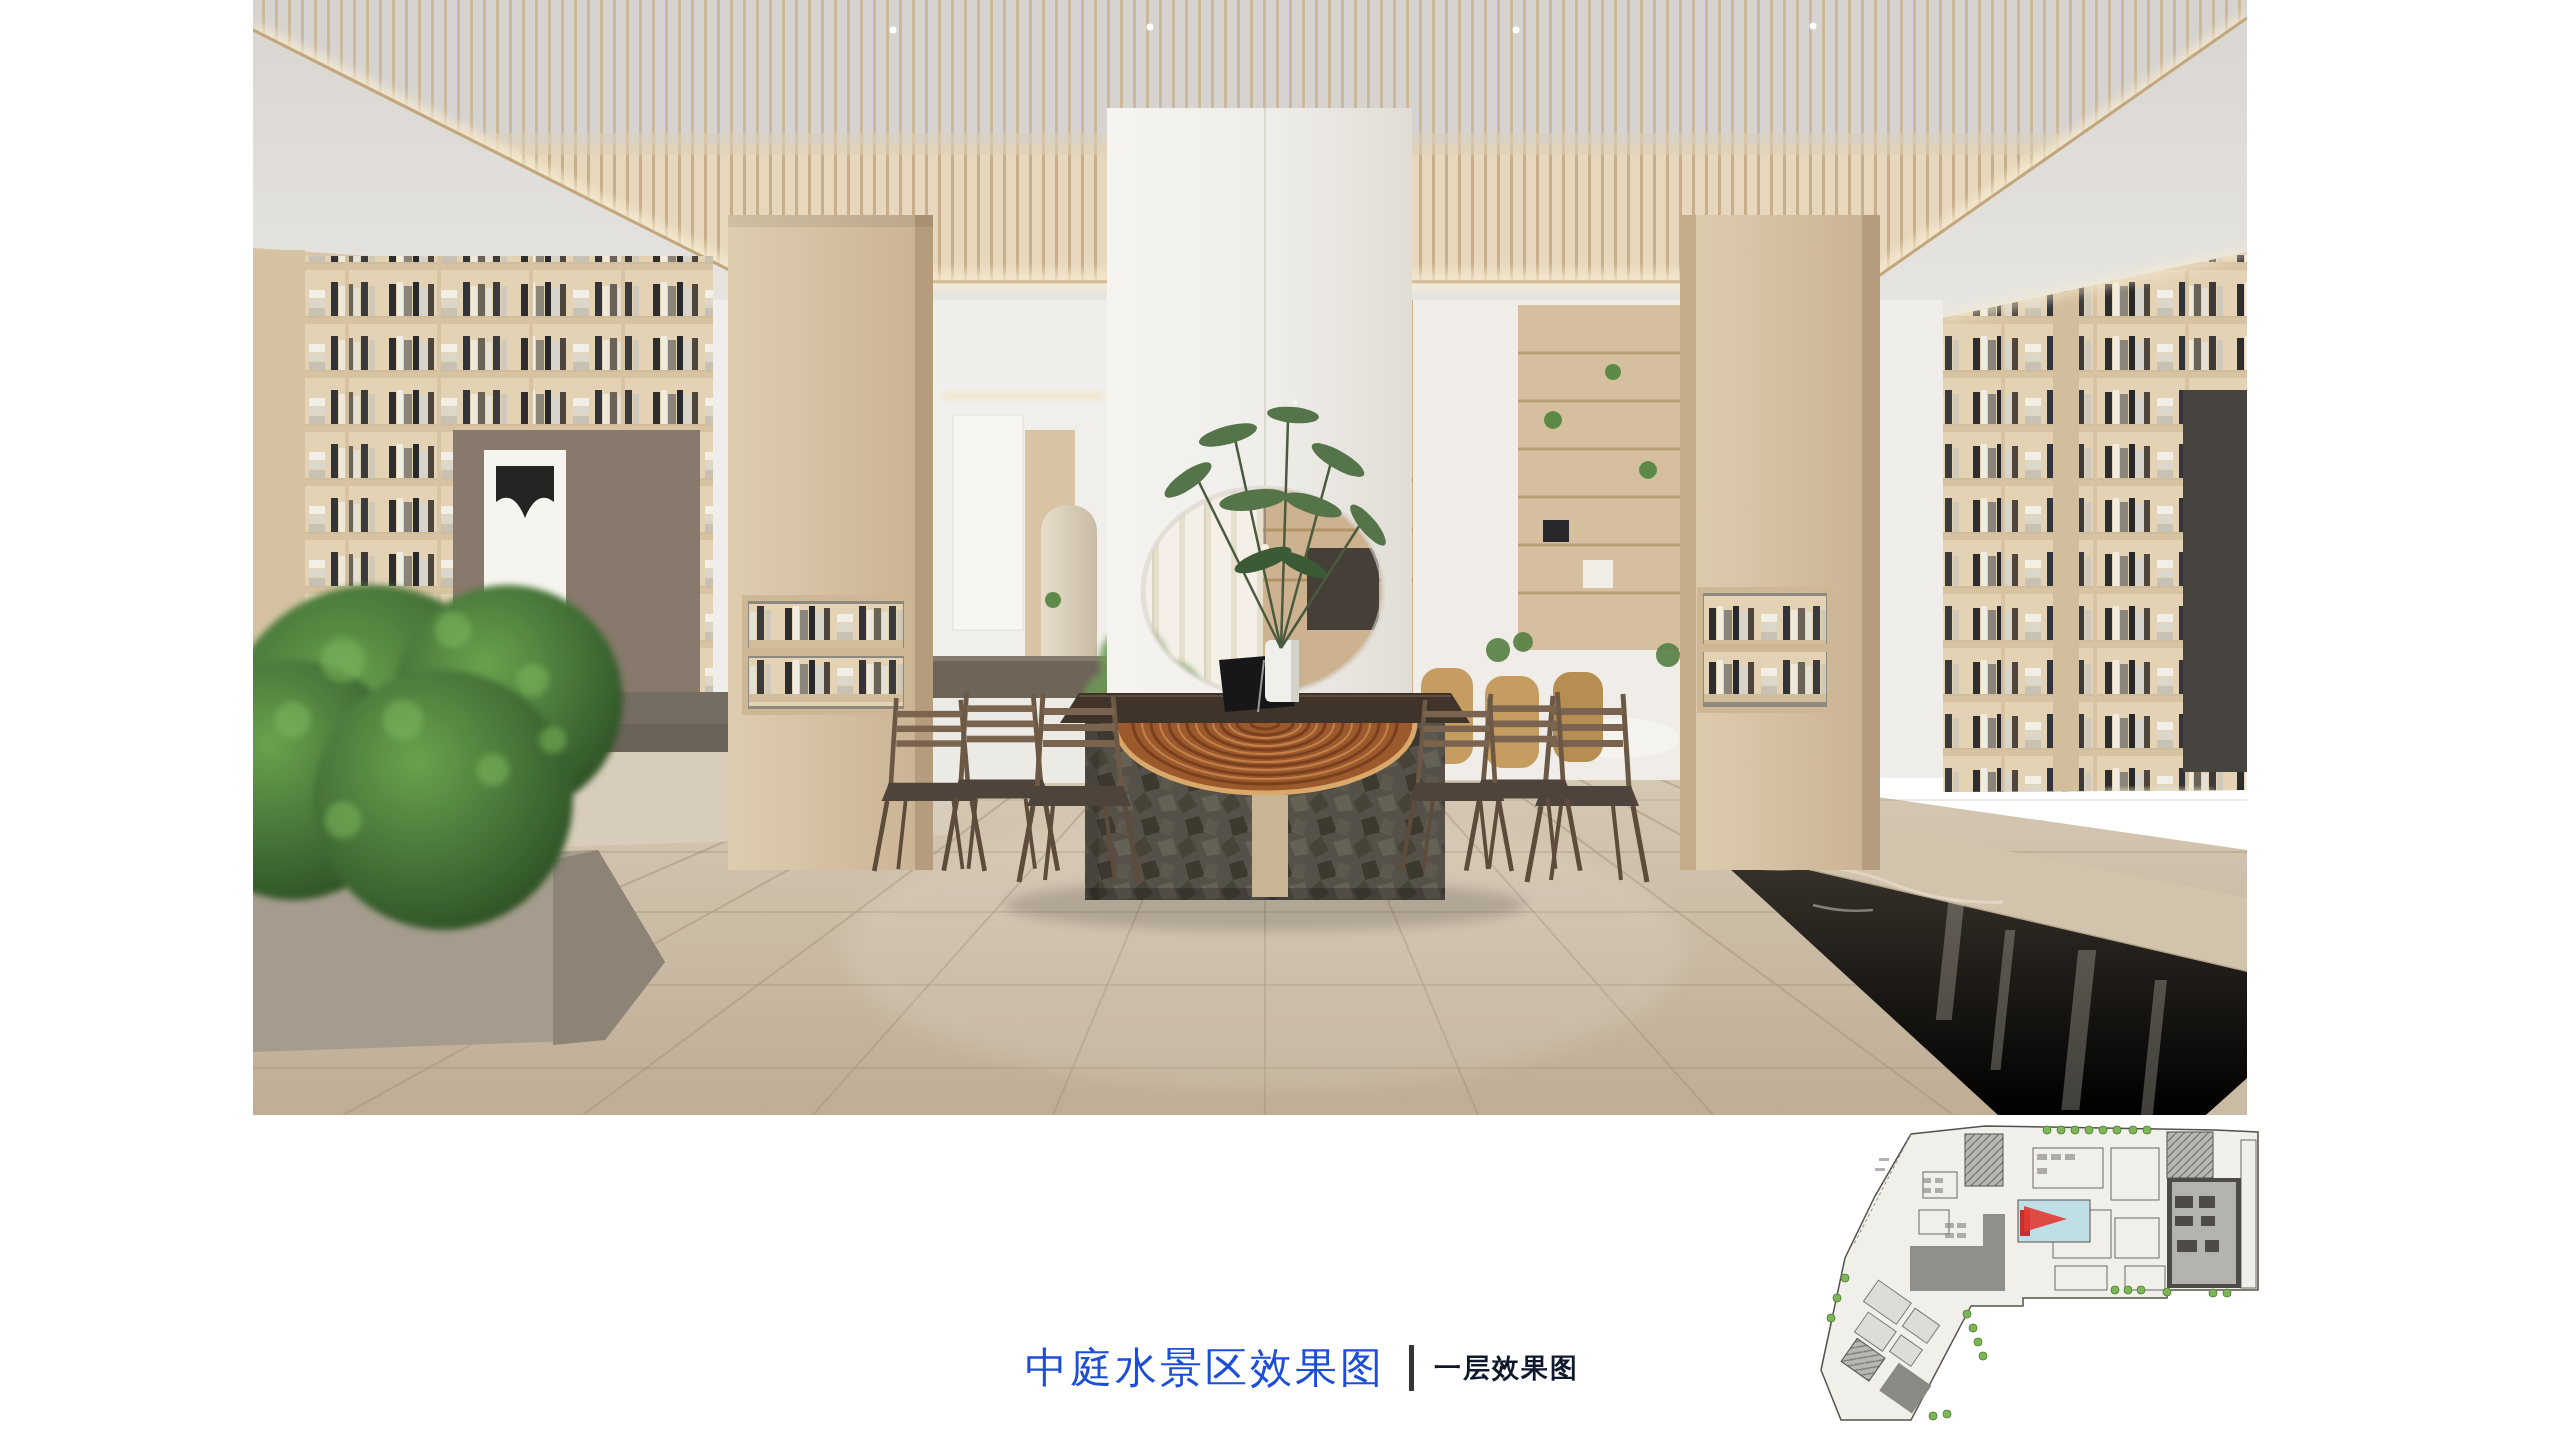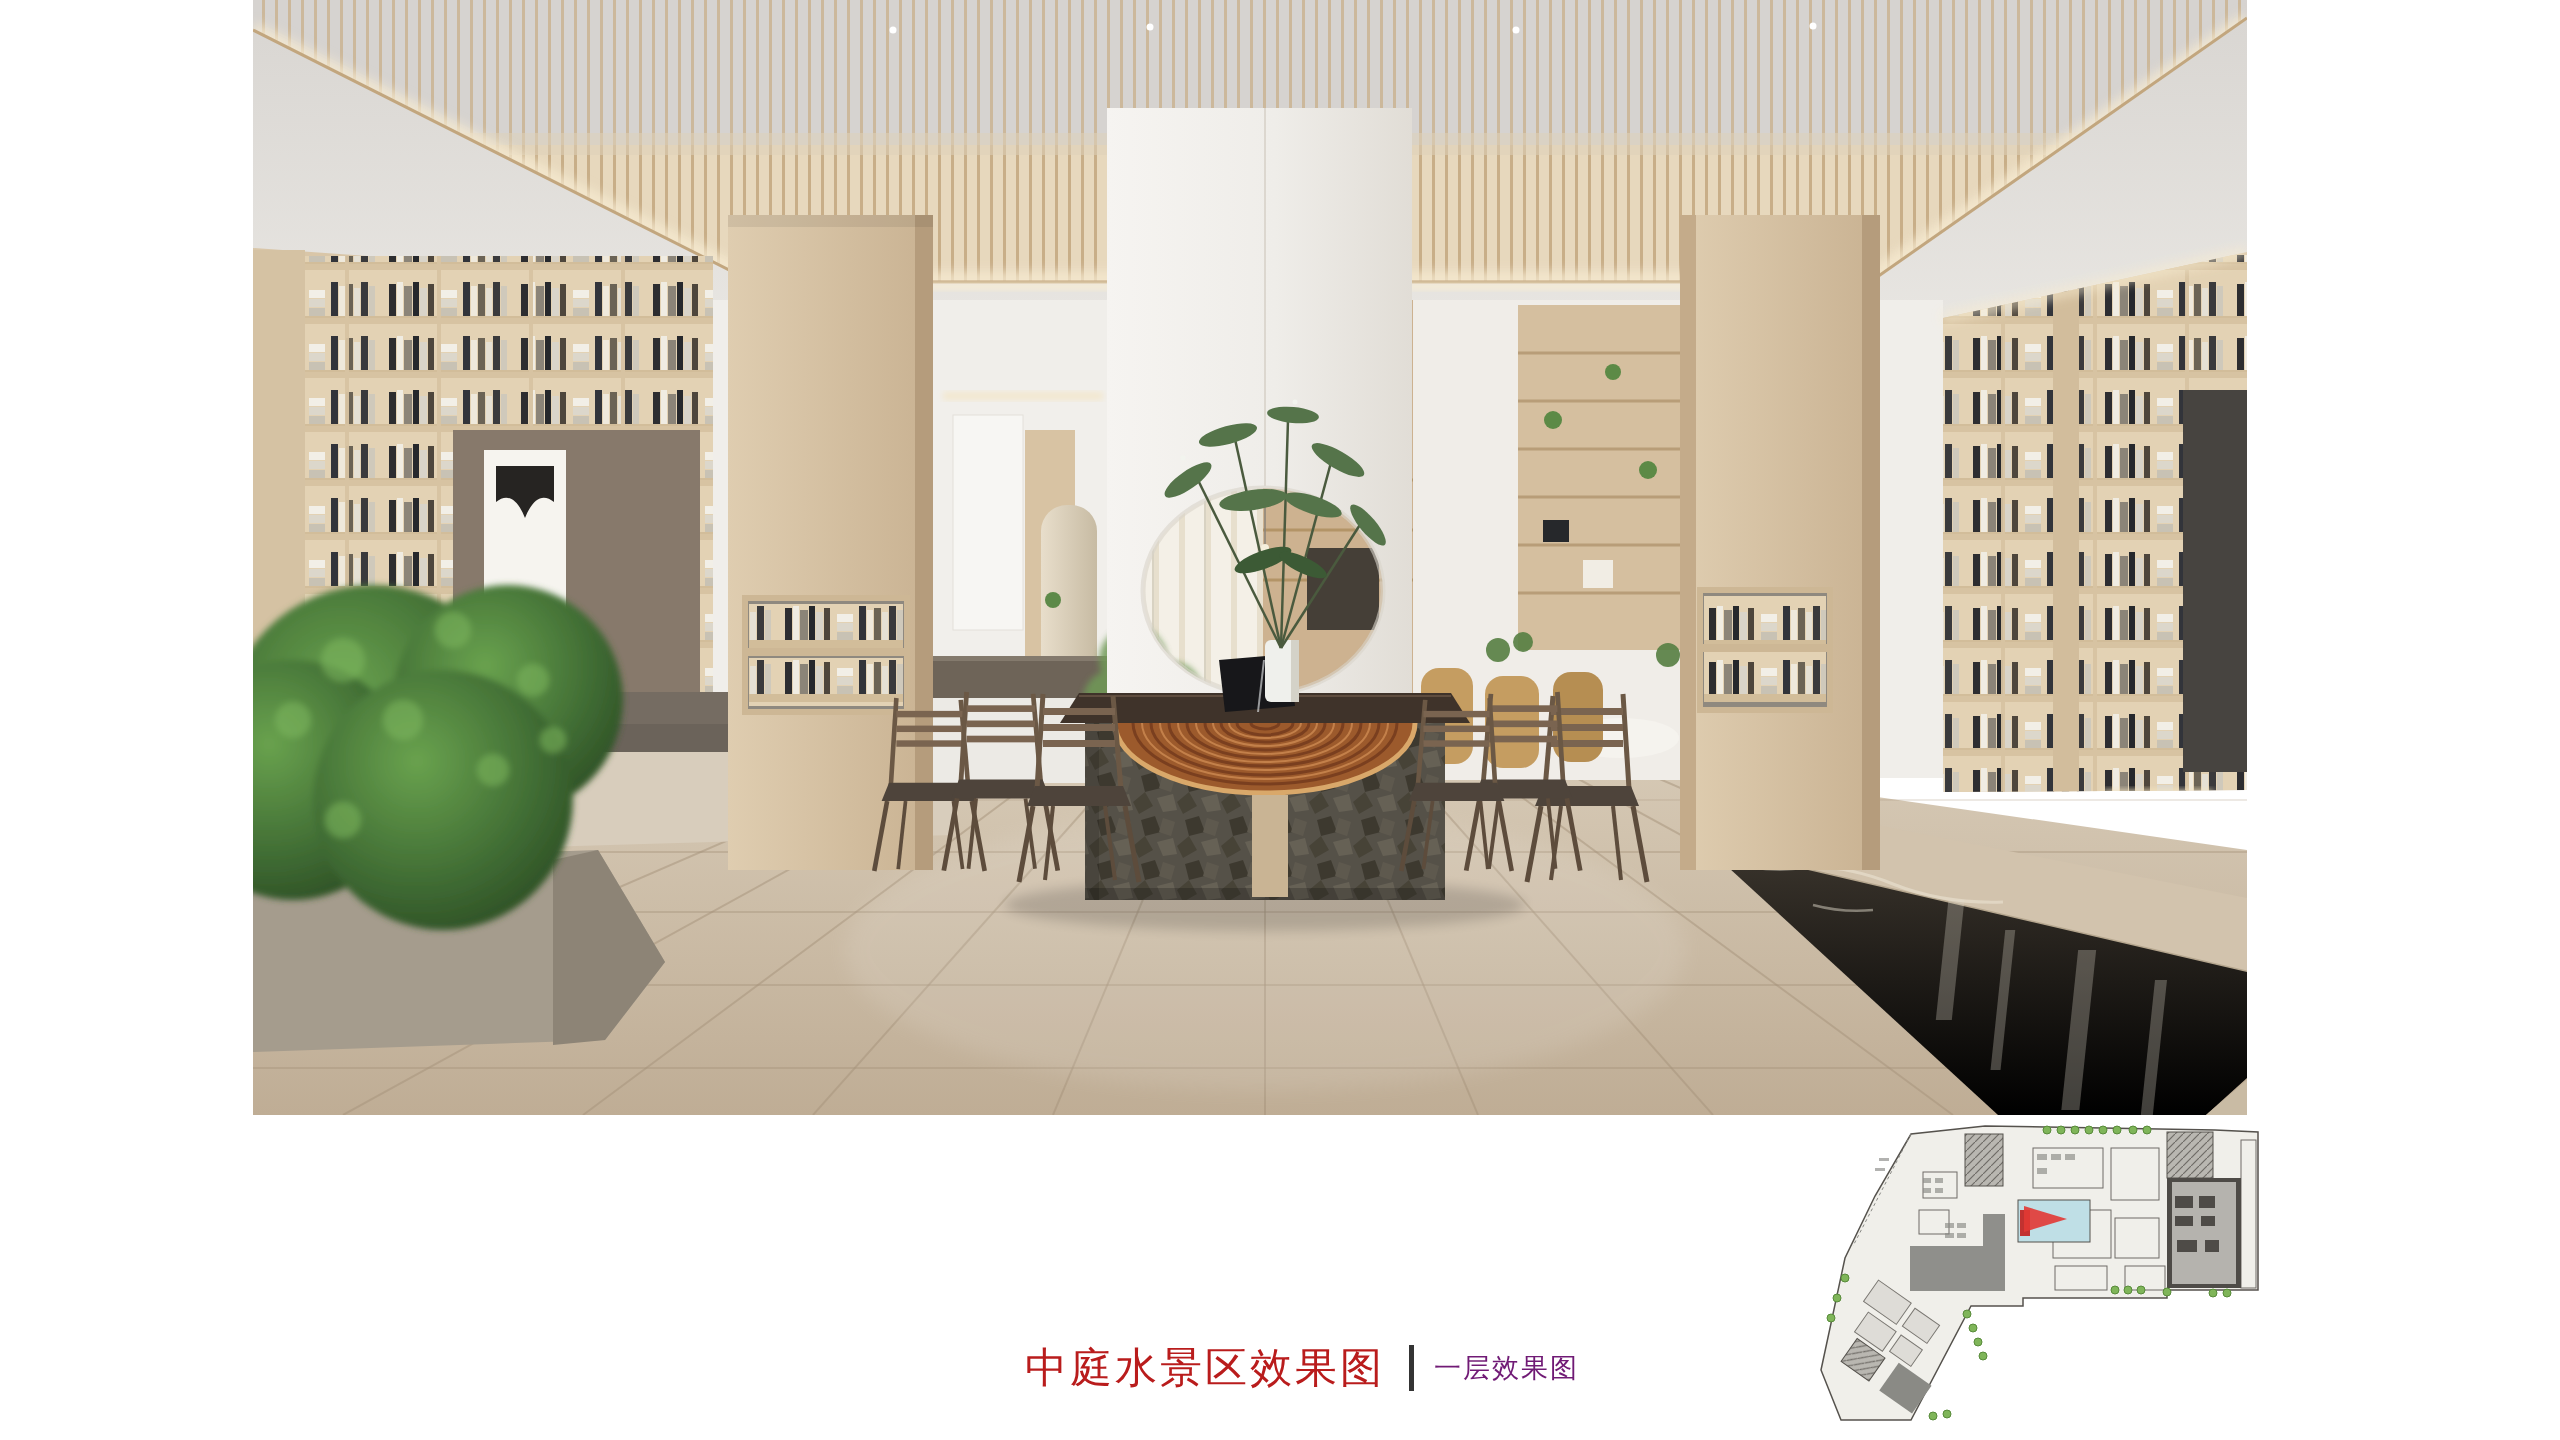--- a/index.html
+++ b/index.html
@@ -15,28 +15,28 @@
   .plan-figure{
     position:absolute;left:1815px;top:1118px;width:455px;height:310px;margin:0;
   }
   .plan-figure svg{display:block;width:100%;height:100%;}
   .caption{
     position:absolute;left:0;top:1343px;width:100%;
     display:flex;justify-content:center;align-items:center;
     transform:translateX(22px);
   }
   .caption-title{
-    font-size:42px;line-height:1.2;color:#b91c1c;
+    font-size:42px;line-height:1.2;color:#1d4ed8;
     letter-spacing:3px;font-weight:500;
   }
   .caption-divider{
     width:5px;height:46px;background:#343434;margin:0 20px 0 24px;
   }
   .caption-subtitle{
-    font-size:27px;color:#701a75;letter-spacing:2px;font-weight:400;
+    font-size:27px;color:#0f172a;letter-spacing:2px;font-weight:700;
   }
 </style>
 </head>
 <body>
 
 <figure class="render-figure">
 <svg viewBox="0 0 1994 1115" preserveAspectRatio="none">
   <defs>
     <linearGradient id="ceilGrad" x1="0" y1="0" x2="0" y2="1">
       <stop offset="0" stop-color="#d8d5d1"></stop>

